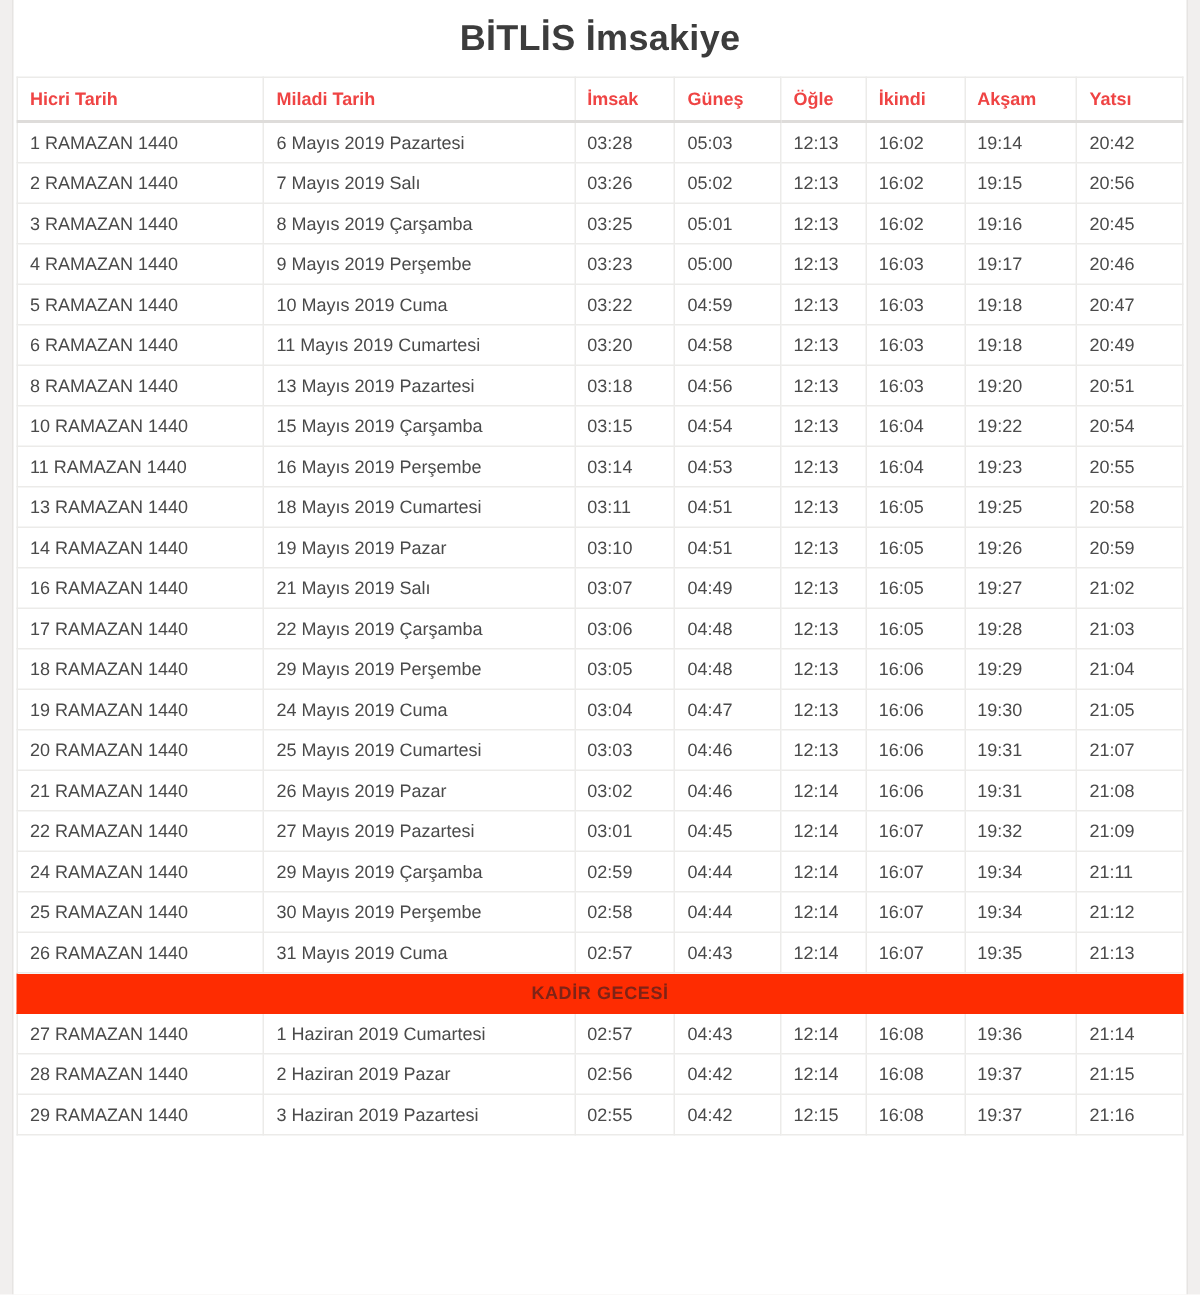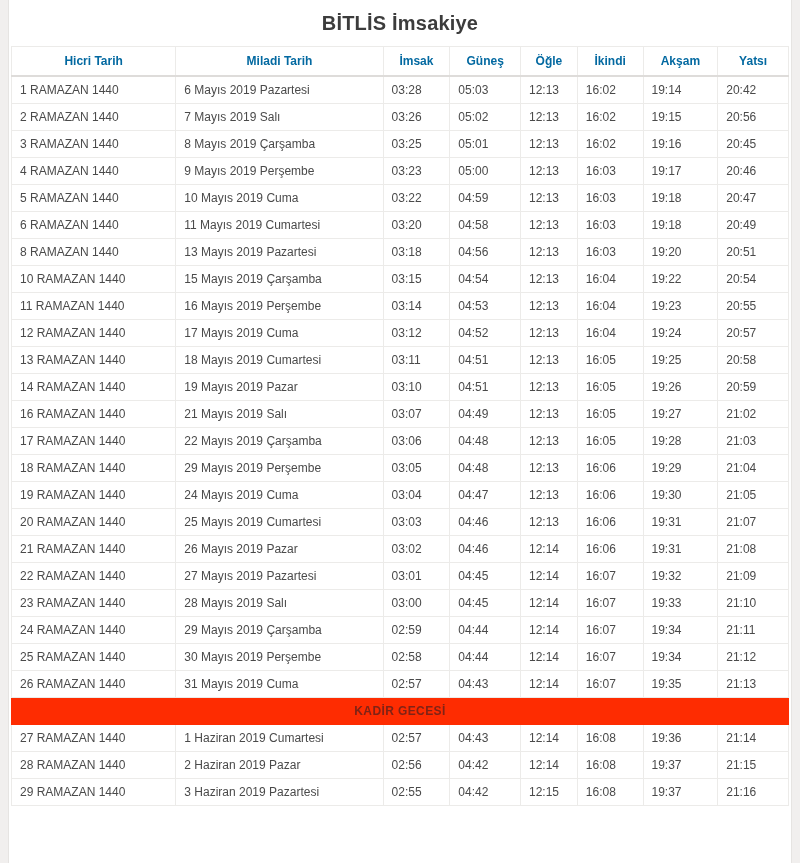--- a/index.html
+++ b/index.html
@@ -14,36 +14,36 @@
     margin: 0 8px;
     height: 100%;
     background: #ffffff;
     border-left: 1px solid #e6e4e2;
     border-right: 1px solid #e6e4e2;
     box-sizing: border-box;
     padding: 0 2px;
   }
   .title {
     text-align: center;
-    font-size: 20px;
+    font-size: 24px;
     font-weight: bold;
     color: #3c3c3c;
     padding: 12px 0 11px 0;
     letter-spacing: 0.2px;
   }
   table.imsakiye {
     width: 100%;
     border-collapse: collapse;
     table-layout: fixed;
     font-size: 12px;
   }
   table.imsakiye th {
-    text-align: center;
+    text-align: left;
     font-weight: bold;
-    color: #0369a1;
+    color: #ef4444;
     padding: 7px 8px;
     border: 1px solid #ecebe9;
     border-bottom: 2px solid #dedcda;
     background: #ffffff;
     white-space: nowrap;
     overflow: hidden;
   }
   table.imsakiye td {
     color: #4a4a4a;
     padding: 6px 8px;
@@ -176,30 +176,20 @@
           <td>11 RAMAZAN 1440</td>
           <td>16 Mayıs 2019 Perşembe</td>
           <td>03:14</td>
           <td>04:53</td>
           <td>12:13</td>
           <td>16:04</td>
           <td>19:23</td>
           <td>20:55</td>
         </tr>
         <tr>
-          <td>12 RAMAZAN 1440</td>
-          <td>17 Mayıs 2019 Cuma</td>
-          <td>03:12</td>
-          <td>04:52</td>
-          <td>12:13</td>
-          <td>16:04</td>
-          <td>19:24</td>
-          <td>20:57</td>
-        </tr>
-        <tr>
           <td>13 RAMAZAN 1440</td>
           <td>18 Mayıs 2019 Cumartesi</td>
           <td>03:11</td>
           <td>04:51</td>
           <td>12:13</td>
           <td>16:05</td>
           <td>19:25</td>
           <td>20:58</td>
         </tr>
         <tr>
@@ -274,30 +264,20 @@
         </tr>
         <tr>
           <td>22 RAMAZAN 1440</td>
           <td>27 Mayıs 2019 Pazartesi</td>
           <td>03:01</td>
           <td>04:45</td>
           <td>12:14</td>
           <td>16:07</td>
           <td>19:32</td>
           <td>21:09</td>
-        </tr>
-        <tr>
-          <td>23 RAMAZAN 1440</td>
-          <td>28 Mayıs 2019 Salı</td>
-          <td>03:00</td>
-          <td>04:45</td>
-          <td>12:14</td>
-          <td>16:07</td>
-          <td>19:33</td>
-          <td>21:10</td>
         </tr>
         <tr>
           <td>24 RAMAZAN 1440</td>
           <td>29 Mayıs 2019 Çarşamba</td>
           <td>02:59</td>
           <td>04:44</td>
           <td>12:14</td>
           <td>16:07</td>
           <td>19:34</td>
           <td>21:11</td>

